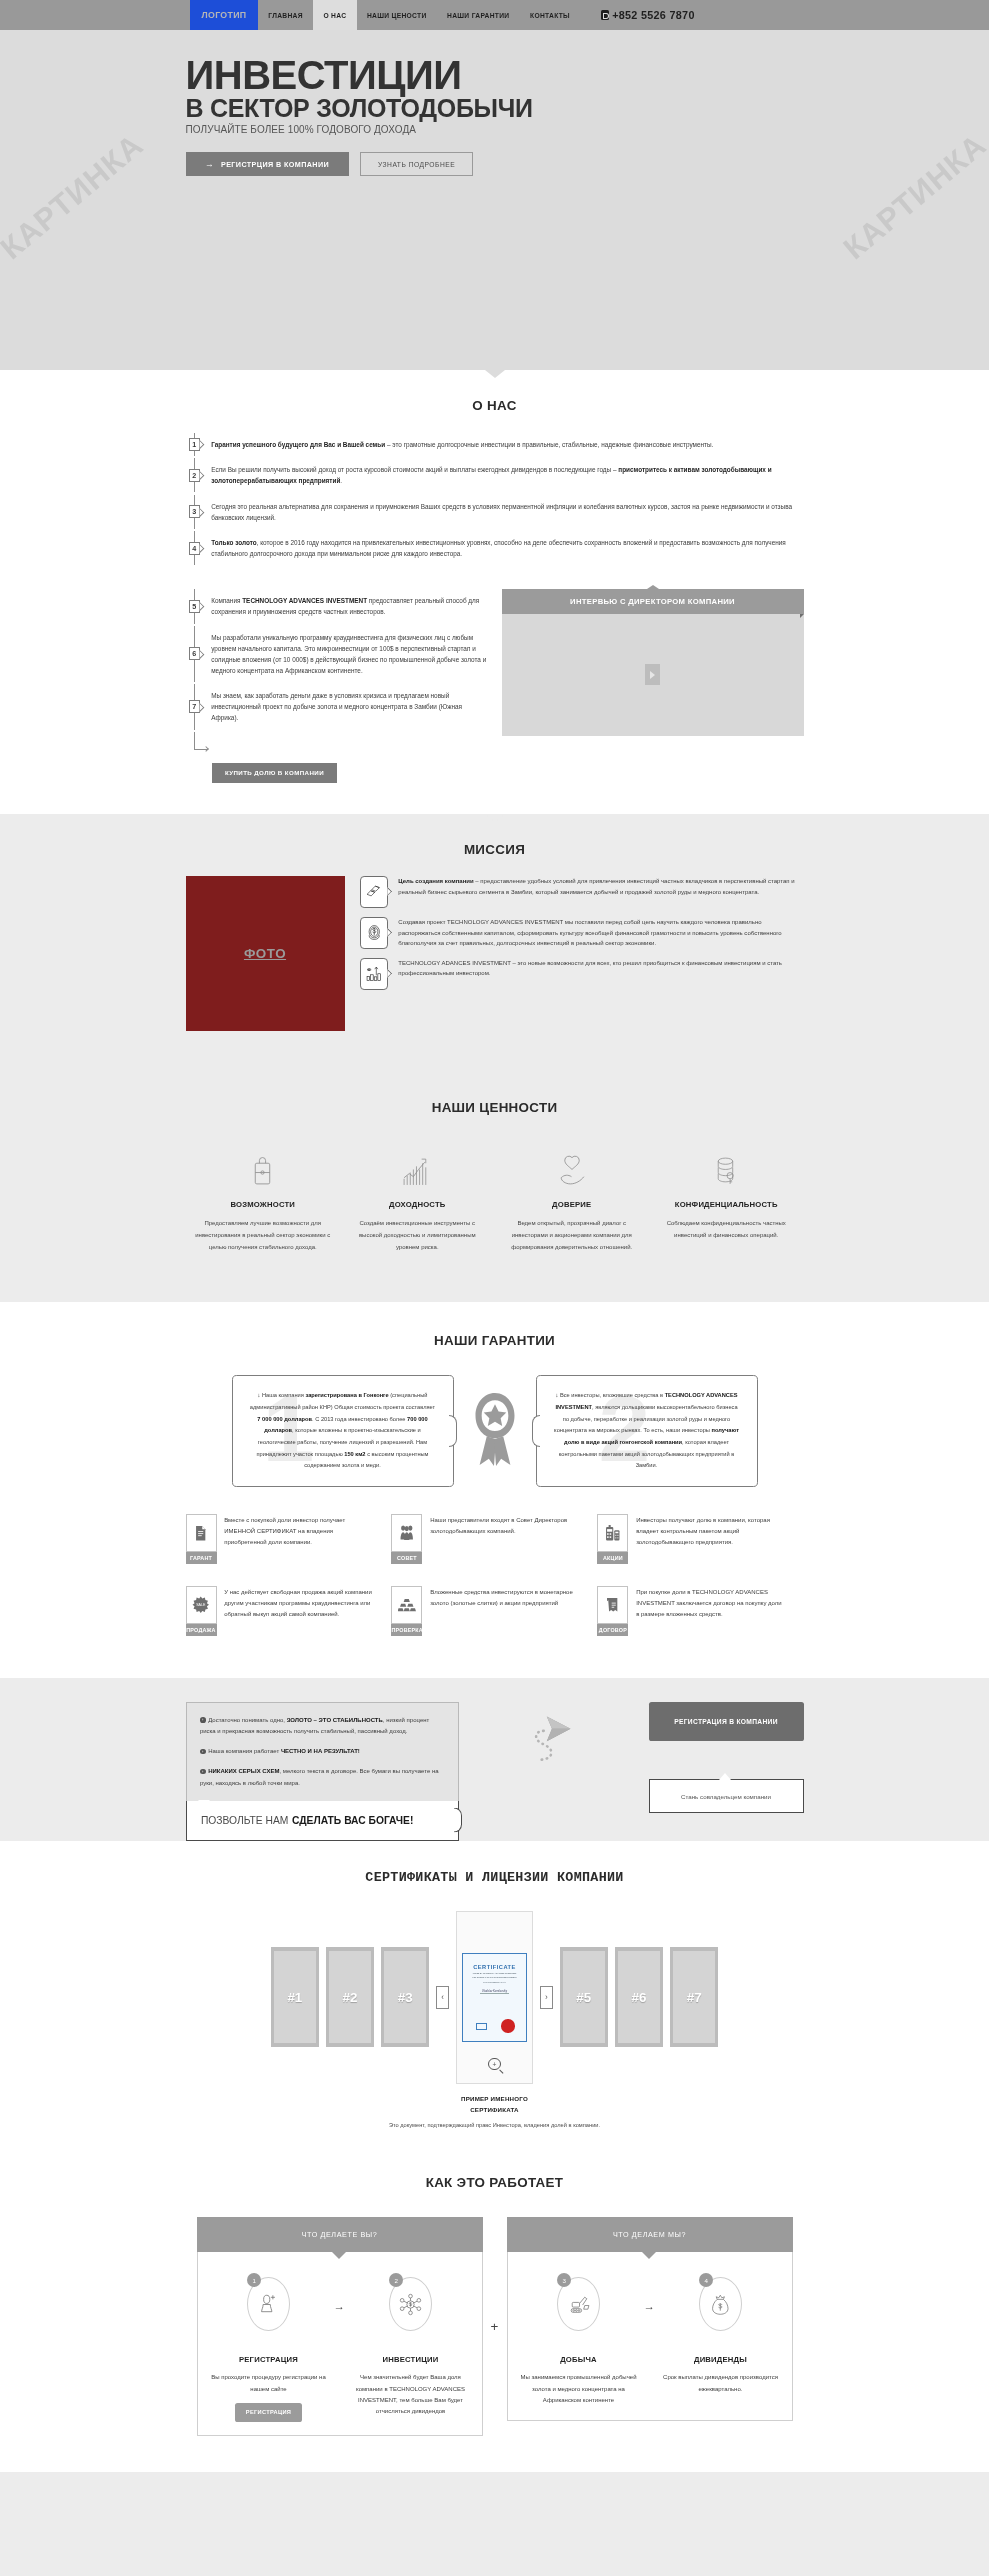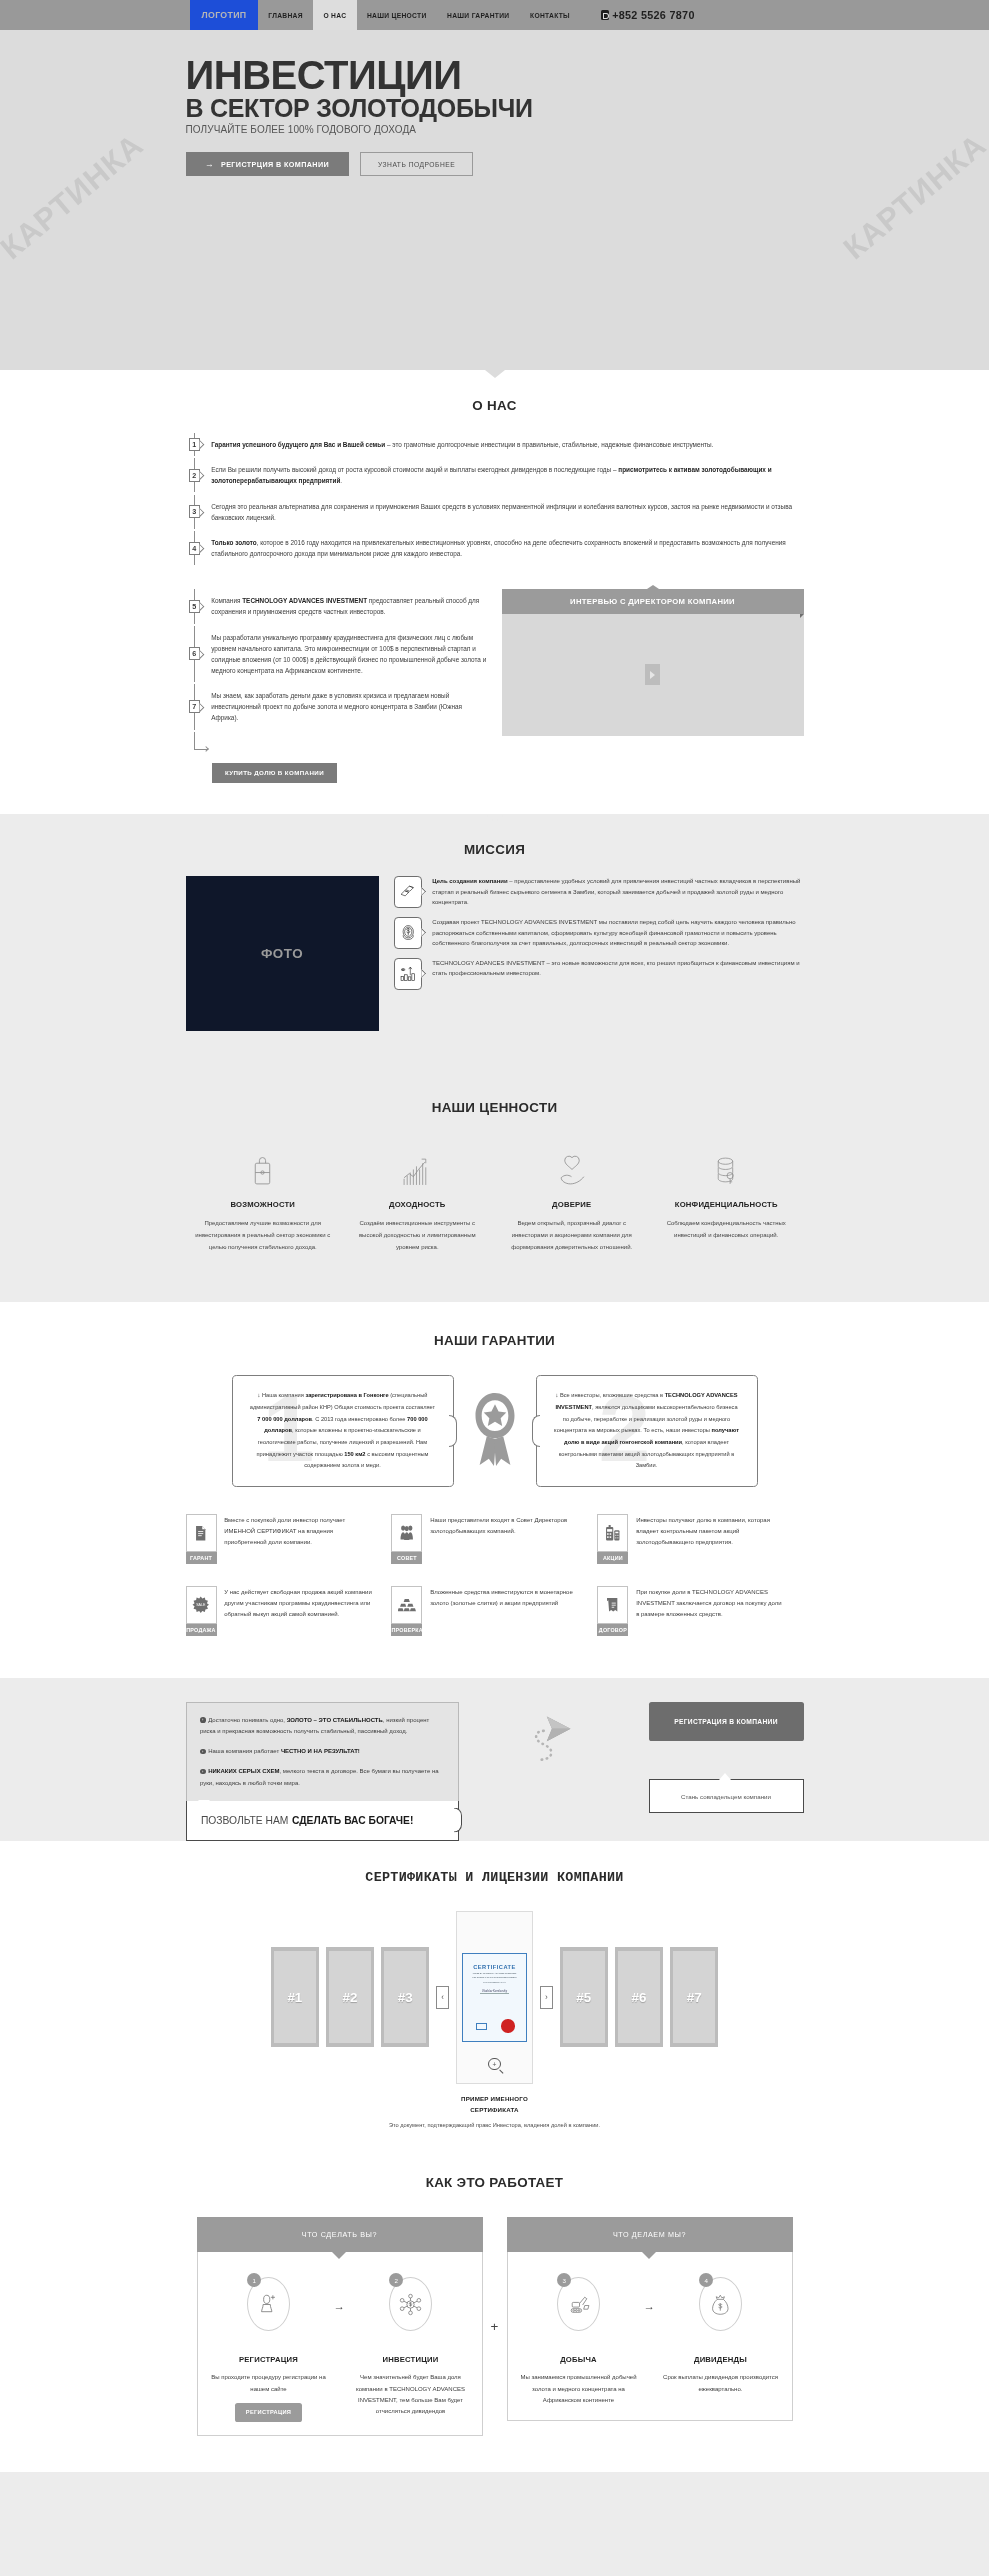--- a/index.html
+++ b/index.html
@@ -91,22 +91,22 @@
   .buybtn { margin-left:26px; margin-top:7.2px; background:#7b7b7b; color:#fff; border:none;
             padding:0 13.4px; height:19.6px; font-size:6.2px; font-weight:bold; letter-spacing:0.4px; cursor:pointer;}
   .railtail { position:relative; height:24px; }
   .railtail .rail { position:absolute; left:8.2px; top:0; height:17.5px; width:0.5px; background:#8d8d8d;}
   .railtail .hook { position:absolute; left:8.8px; top:17px; width:13.4px; height:0.5px; background:#8d8d8d;}
   .railtail .hook:after{content:"";position:absolute;right:0;top:-1.5px;width:3.1px;height:3.1px;
      border-top:0.5px solid #8d8d8d;border-right:0.5px solid #8d8d8d;transform:rotate(45deg);}
 
   
   .mission-row { display:flex; gap:15.5px; align-items:flex-start; }
-  .photo { width:193px; height:155px; background:#0f172a; display:flex; align-items:center;
-           justify-content:center; color:#9a9a9a; font-size:13.4px; font-weight:bold; letter-spacing:0.5px; }
+  .photo { width:159px; height:155px; background:#7f1d1d; display:flex; align-items:center;
+           justify-content:center; color:#9a9a9a; font-size:13.4px; font-weight:bold; letter-spacing:0.5px;text-decoration:underline; }
   .mlist { flex:1; }
   .mitem { display:flex; gap:0; margin-bottom:8.8px; }
   .mico { width:28px; height:32px; border:0.5px solid #6e6e6e; border-radius:4.1px; flex:none;
           display:flex; align-items:center; justify-content:center; position:relative; background:#fff; }
   .mico:after{content:"";position:absolute;right:-3.6px;top:11.3px;width:5.7px;height:5.7px;background:#fff;
      border-top:0.5px solid #6e6e6e;border-right:0.5px solid #6e6e6e;transform:rotate(45deg);clip-path:polygon(100% 0,100% 100%,0 0);}
   .mtxt { padding-left:10.3px; font-size:6px; line-height:1.78; color:#3c3c3c; }
   .mtxt b { color:#1d1d1d; }
 
   
@@ -652,21 +652,21 @@
       <p>Это документ, подтверждающий правс Инвестора, владения долей в компании.</p>
     </div>
   </div>
 </section>
 
 <section class="sec white" style="padding-top:15.5px;padding-bottom:36px;">
   <h2 class="sec-title" style="margin-bottom:27px;">КАК ЭТО РАБОТАЕТ</h2>
   <div class="wrap">
     <div class="how-row">
       <div class="how-panel">
-        <div class="how-head">ЧТО СДЕЛАТЬ ВЫ?</div>
+        <div class="how-head">ЧТО ДЕЛАЕТЕ ВЫ?</div>
         <div class="how-body">
           <div class="how-step">
             <div class="how-circ">
               <span class="how-badge">1</span>
               <svg width="18.5" height="23" viewBox="0 0 36 44" fill="none" stroke="#6f6f6f" stroke-width="1.5">
                 <ellipse cx="15" cy="12" rx="6" ry="8"></ellipse>
                   <path d="M8 22c0 6-3 10-3 14h20c0-4-3-8-3-14z"></path>
                 <path d="M27 4v8M23 8h8"></path>
               </svg>
             </div>

